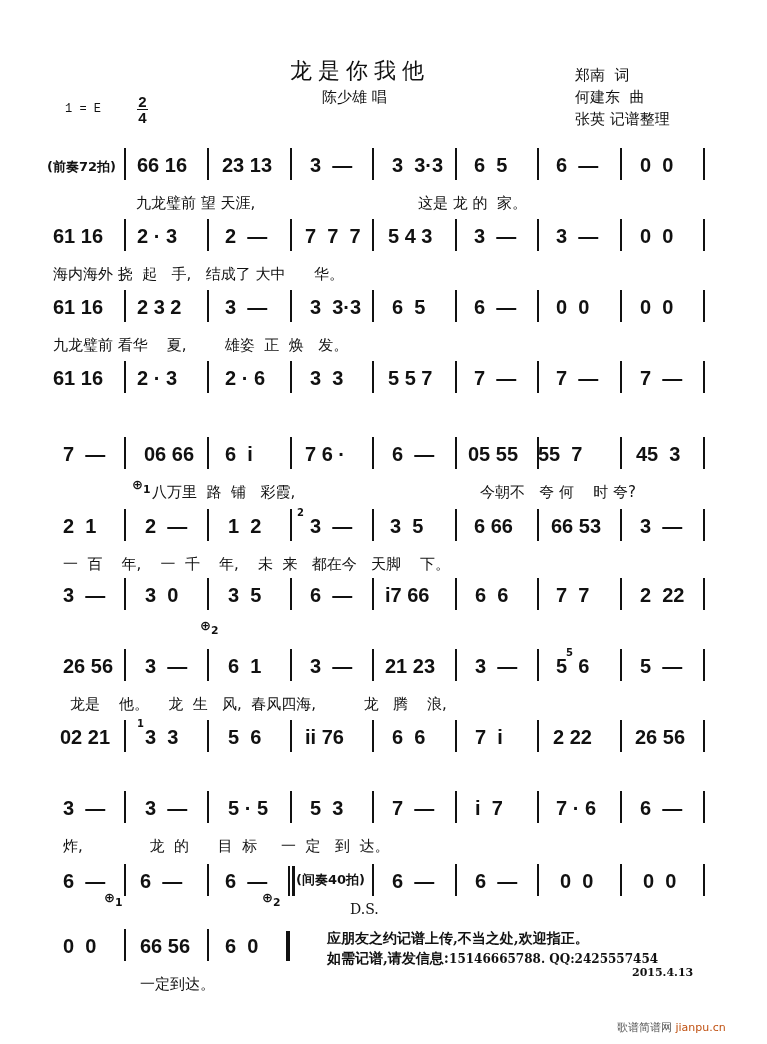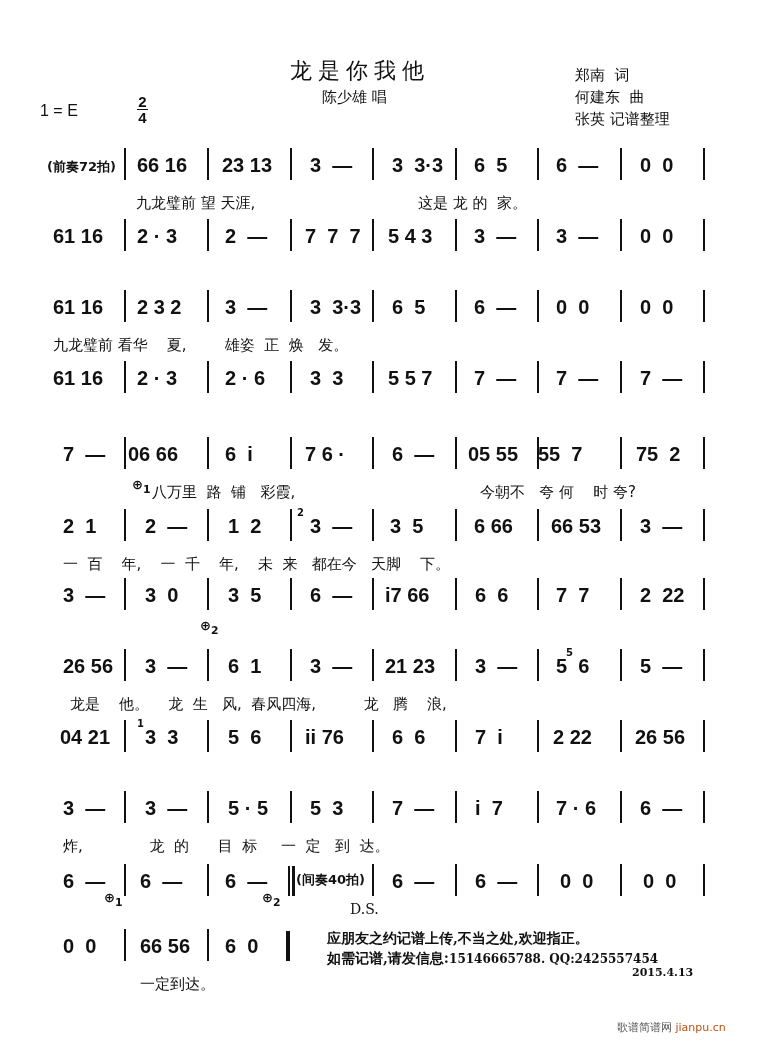--- a/index.html
+++ b/index.html
@@ -1,21 +1,21 @@
 <!DOCTYPE html>
 <html><head>
 <meta charset="utf-8">
 <style>
   html,body{margin:0;padding:0;background:#fff;}
   body{width:767px;height:1044px;position:relative;overflow:hidden;font-family:"DejaVu Sans",sans-serif;color:#111;}
   .title{position:absolute;left:290px;top:56px;font-size:22px;letter-spacing:6px;}
   .singer{position:absolute;left:322px;top:88px;font-size:15px;}
   .credits{position:absolute;left:575px;top:64px;font-size:15px;line-height:22px;}
   .credits div{white-space:pre;}
-  .key{position:absolute;left:40px;top:102px;font-size:16px;font-family:Liberation Sans, sans-serif;}
+  .key{position:absolute;left:65px;top:102px;font-size:12px;font-family:Liberation Mono, monospace;}
   .timesig{position:absolute;left:137px;top:94px;font-size:15px;font-weight:bold;line-height:15px;text-align:center;font-family:"Liberation Sans",sans-serif;}
   .timesig .line{border-top:1.5px solid #111;width:11px;margin:0 auto;}
   .row{position:absolute;left:0;width:767px;height:70px;}
   .m{position:absolute;top:0;font-family:"Liberation Sans",sans-serif;font-weight:bold;font-size:20px;white-space:pre;}
   .bar{position:absolute;top:-6px;width:1.5px;height:32px;background:#111;}
   .lyr{position:absolute;top:40px;font-size:15px;white-space:pre;}
   .prefix{position:absolute;left:47px;top:4px;font-size:13px;font-weight:bold;}
   .note-foot{position:absolute;font-size:14px;}
   .footer{position:absolute;left:327px;top:928px;font-size:14px;font-weight:bold;font-family:"DejaVu Serif",serif;line-height:20px;}
   .footer .small{font-size:12px;}
@@ -75,20 +75,21 @@
   <div class="m" style="left:305px">7  7  7</div>
   <div class="bar" style="left:372px"></div>
   <div class="m" style="left:388px">5 4 3</div>
   <div class="bar" style="left:455px"></div>
   <div class="m" style="left:474px">3  —</div>
   <div class="bar" style="left:537px"></div>
   <div class="m" style="left:556px">3  —</div>
   <div class="bar" style="left:620px"></div>
   <div class="m" style="left:640px">0  0</div>
   <div class="bar" style="left:703px"></div>
+  <div class="lyr" style="left:53px">海内海外 挠  起   手,   结成了 大中      华。</div>
 </div>
 
 <div class="row" style="top:296px;">
   <div class="m" style="left:53px">61 16</div>
   <div class="bar" style="left:124px"></div>
   <div class="m" style="left:137px">2 3 2</div>
   <div class="bar" style="left:207px"></div>
   <div class="m" style="left:225px">3  —</div>
   <div class="bar" style="left:290px"></div>
   <div class="m" style="left:310px">3  3·3</div>
@@ -119,33 +120,33 @@
   <div class="bar" style="left:537px"></div>
   <div class="m" style="left:556px">7  —</div>
   <div class="bar" style="left:620px"></div>
   <div class="m" style="left:640px">7  —</div>
   <div class="bar" style="left:703px"></div>
 </div>
 
 <div class="row" style="top:443px;">
   <div class="m" style="left:63px">7  —</div>
   <div class="bar" style="left:124px"></div>
-  <div class="m" style="left:128px">06 66</div>
+  <div class="m" style="left:144px">06 66</div>
   <div class="bar" style="left:207px"></div>
   <div class="m" style="left:225px">6  i</div>
   <div class="bar" style="left:290px"></div>
   <div class="m" style="left:305px">7 6 ·</div>
   <div class="bar" style="left:372px"></div>
   <div class="m" style="left:392px">6  —</div>
   <div class="bar" style="left:455px"></div>
   <div class="m" style="left:468px">05 55</div>
   <div class="bar" style="left:537px"></div>
   <div class="m" style="left:538px">55  7</div>
   <div class="bar" style="left:620px"></div>
-  <div class="m" style="left:636px">75  2</div>
+  <div class="m" style="left:636px">45  3</div>
   <div class="bar" style="left:703px"></div>
   <div class="segno" style="left:132px;top:34px">⊕<sub>1</sub></div>
   <div class="lyr" style="left:152px">八万里  路  铺   彩霞,</div>
   <div class="lyr" style="left:480px">今朝不   夸 何    时 夸?</div>
 </div>
 
 <div class="row" style="top:515px;">
   <div class="m" style="left:63px">2  1</div>
   <div class="bar" style="left:124px"></div>
   <div class="m" style="left:145px">2  —</div>
@@ -201,21 +202,21 @@
   <div class="bar" style="left:537px"></div>
   <div class="note-foot" style="left:566px;top:-8px;font-size:10px;font-weight:bold">5</div>
   <div class="m" style="left:556px">5  6</div>
   <div class="bar" style="left:620px"></div>
   <div class="m" style="left:640px">5  —</div>
   <div class="bar" style="left:703px"></div>
   <div class="lyr" style="left:70px">龙是    他。    龙  生   风,  春风四海,          龙   腾    浪,</div>
 </div>
 
 <div class="row" style="top:726px;">
-  <div class="m" style="left:60px">04 21</div>
+  <div class="m" style="left:60px">02 21</div>
   <div class="bar" style="left:124px"></div>
   <div class="note-foot" style="left:137px;top:-8px;font-size:10px;font-weight:bold">1</div>
   <div class="m" style="left:145px">3  3</div>
   <div class="bar" style="left:207px"></div>
   <div class="m" style="left:228px">5  6</div>
   <div class="bar" style="left:290px"></div>
   <div class="m" style="left:305px">ii 76</div>
   <div class="bar" style="left:372px"></div>
   <div class="m" style="left:392px">6  6</div>
   <div class="bar" style="left:455px"></div>

